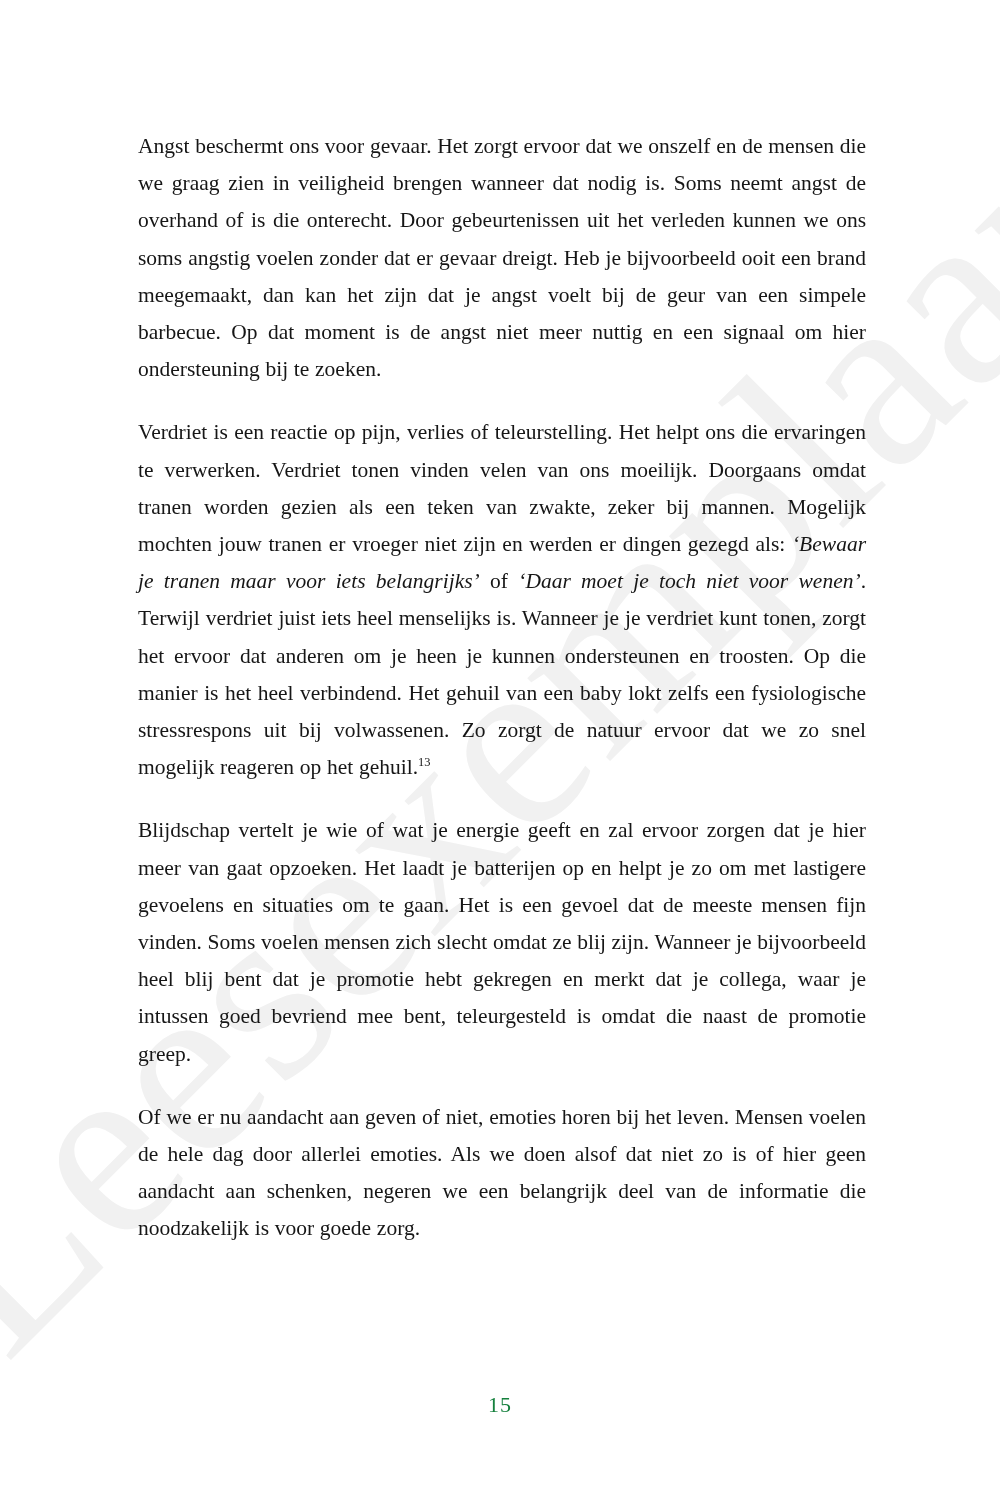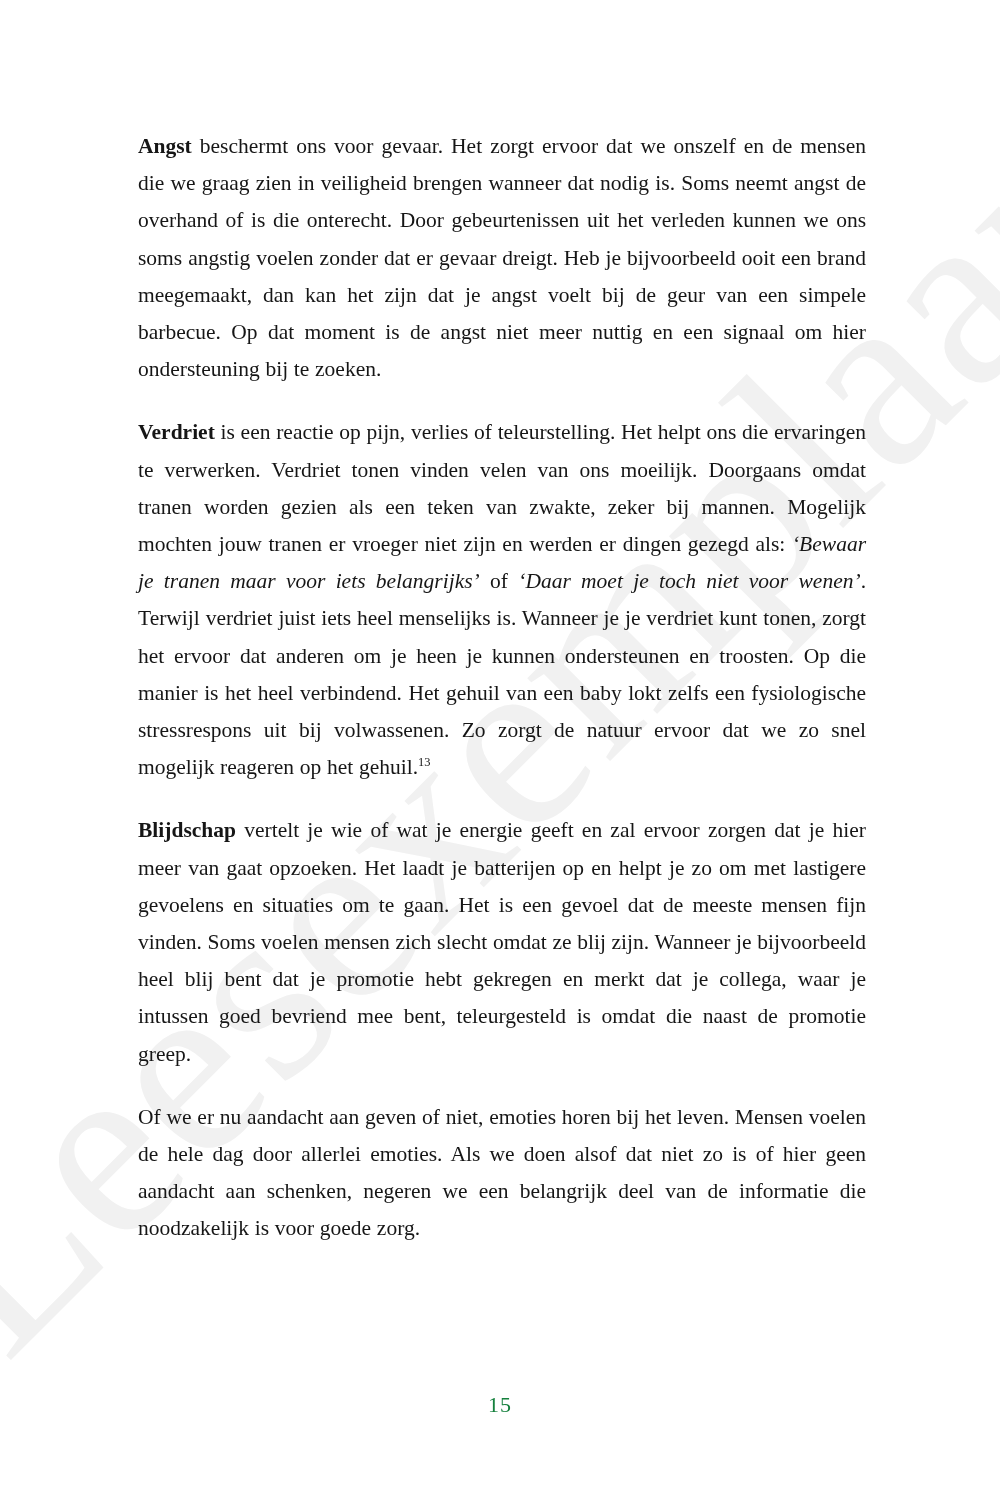--- a/index.html
+++ b/index.html
@@ -62,21 +62,21 @@
     text-align: justify;
     text-justify: inter-word;
     color: #161616;
     hyphens: none;
     word-spacing: 0.3px;
   }
   p.body-para:last-child {
     margin-bottom: 16px;
   }
   .lead {
-    font-weight: 700;
+    font-weight: 400;
   }
   .quote-it {
     font-style: italic;
   }
   sup.fn {
     font-size: 0.58em;
     vertical-align: super;
     line-height: 0;
     margin-top: 29px;
   }

